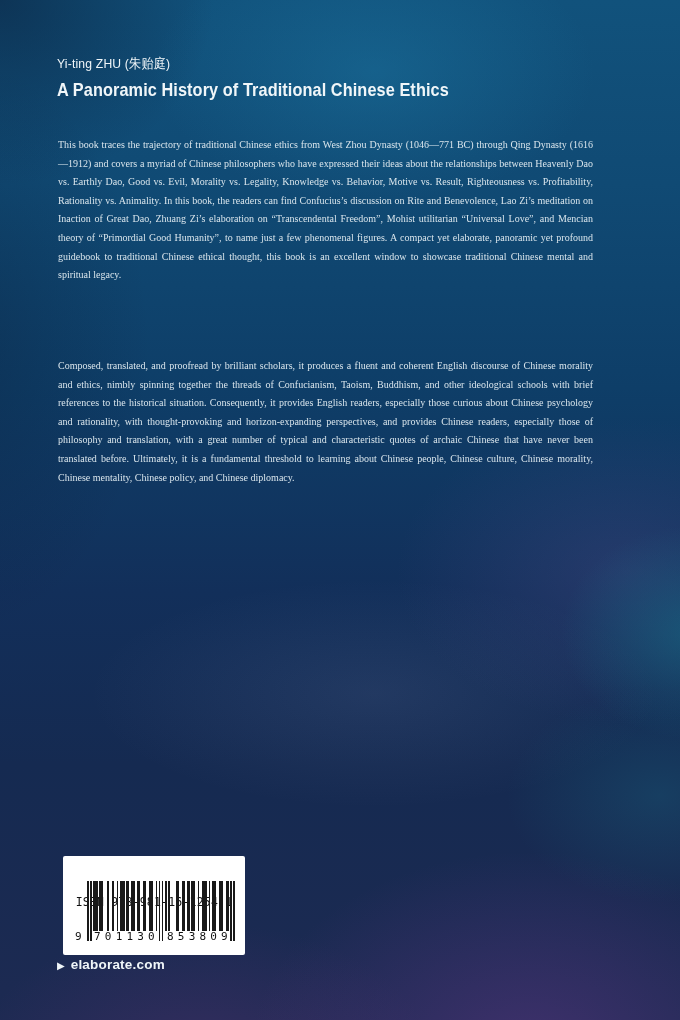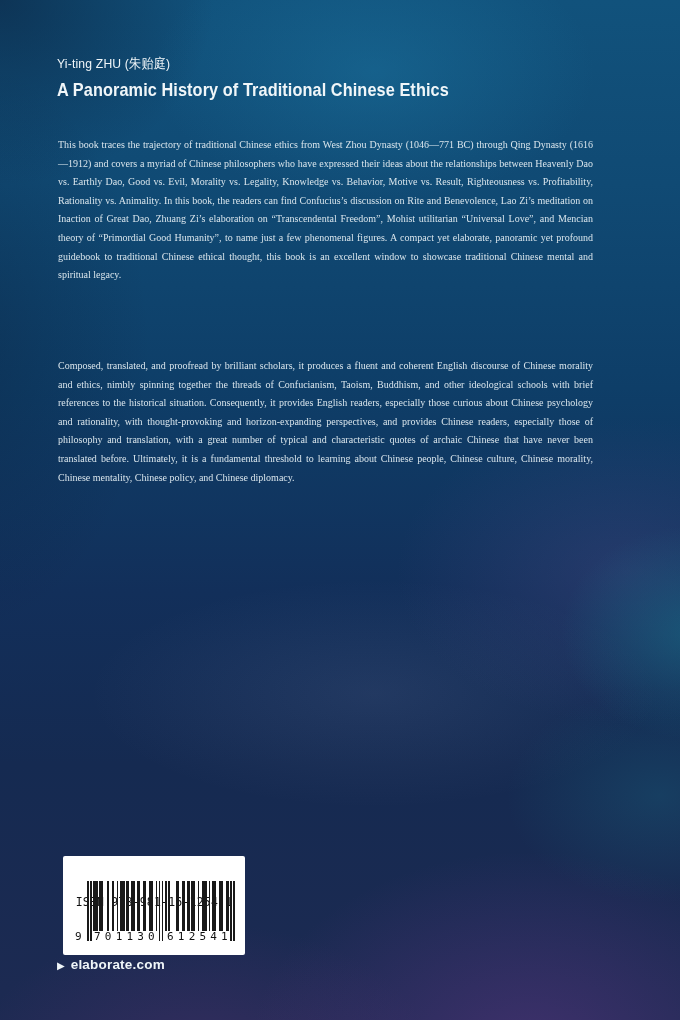--- a/index.html
+++ b/index.html
@@ -127,20 +127,20 @@
       <div class="bar" style="left: 132.421px; width: 1.70789px; height: 50px;"></div>
       <div class="bar" style="left: 133.979px; width: 1.70789px; height: 50px;"></div>
       <div class="bar" style="left: 138.653px; width: 1.70789px; height: 50px;"></div>
       <div class="bar" style="left: 140.211px; width: 1.70789px; height: 50px;"></div>
       <div class="bar" style="left: 143.326px; width: 1.70789px; height: 60px;"></div>
       <div class="bar" style="left: 146.442px; width: 1.70789px; height: 60px;"></div>
     </div>
   <div class="ean-digits">
     <span class="d-left">9</span>
     <span class="d-g1">701130</span>
-    <span class="d-g2">612541</span>
+    <span class="d-g2">853809</span>
   </div>
 </div>
 
 <div class="publisher">
   <span class="arrow">▶</span>
   <span class="url">elaborate.com</span>
 </div>
 
 </body></html>

